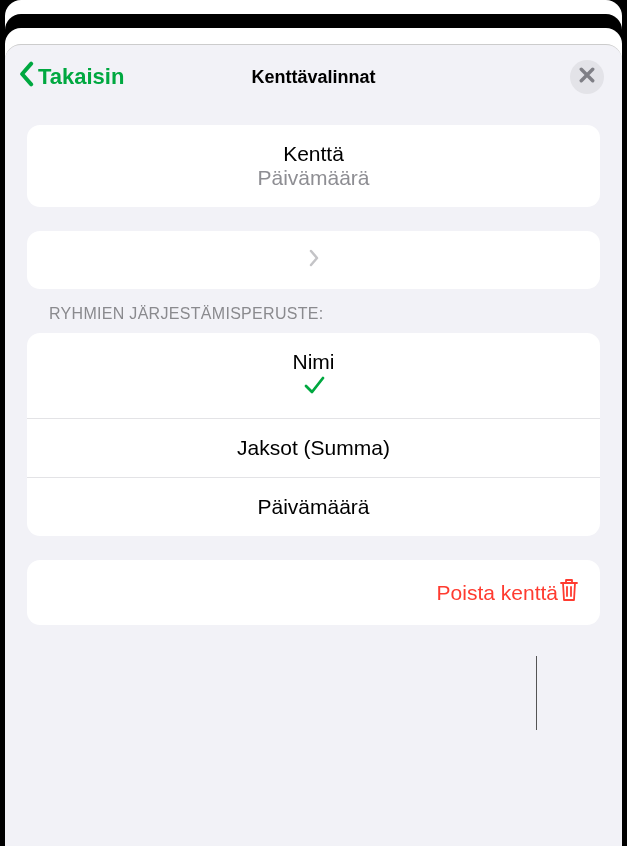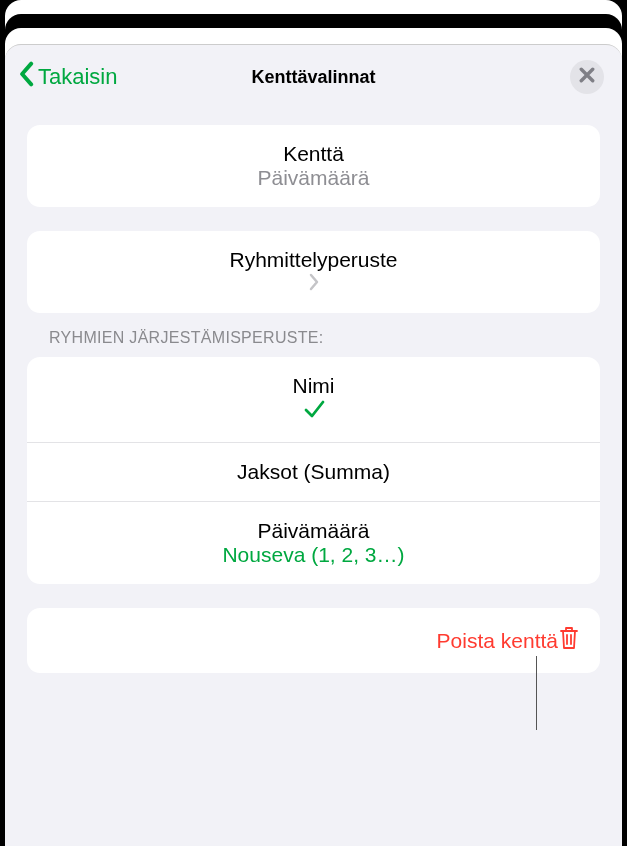--- a/index.html
+++ b/index.html
@@ -62,21 +62,21 @@
       justify-content: center;
       padding: 0 14px;
     }
     .nav .back {
       position: absolute;
       left: 12px;
       display: flex;
       align-items: center;
       color: #00a840;
       font-size: 22px;
-      font-weight: 400;
+      font-weight: 700;
     }
     .nav .back svg {
       width: 18px;
       height: 26px;
       margin-right: 3px;
     }
     .nav .title {
       font-size: 18px;
       font-weight: 600;
       color: #000;
@@ -193,21 +193,20 @@
 
     <div class="group">
       <div class="row">
         <span class="label">Kenttä</span>
         <span class="value-gray">Päivämäärä</span>
       </div>
     </div>
 
     <div class="group">
       <div class="row">
-        <span class="label">Ryhmittelyperuste</span>
         <span class="right">
           <span class="chev">
             <svg viewBox="0 0 10 18" fill="none">
               <path d="M2 2 L8 9 L2 16" stroke="#c4c4c7" stroke-width="2.5" stroke-linecap="round" stroke-linejoin="round"></path>
             </svg>
           </span>
         </span>
       </div>
     </div>
 
@@ -220,21 +219,20 @@
           <svg viewBox="0 0 22 22" fill="none">
             <path d="M3 12 L9 18 L20 4" stroke="#00a840" stroke-width="2.8" stroke-linecap="round" stroke-linejoin="round"></path>
           </svg>
         </span>
       </div>
       <div class="row">
         <span class="label">Jaksot  (Summa)</span>
       </div>
       <div class="row">
         <span class="label">Päivämäärä</span>
-        <span class="value-green">Nouseva (1, 2, 3…)</span>
       </div>
     </div>
 
     <div class="group">
       <div class="delete-row">
         <span>Poista kenttä</span>
         <span class="trash">
           <svg viewBox="0 0 22 26" fill="none">
             <path d="M3 6 H19 M8 6 V3 H14 V6 M5 6 L6 23 H16 L17 6 M9 10 V19 M13 10 V19" stroke="#ff3b30" stroke-width="1.8" stroke-linecap="round" stroke-linejoin="round"></path>
           </svg>

